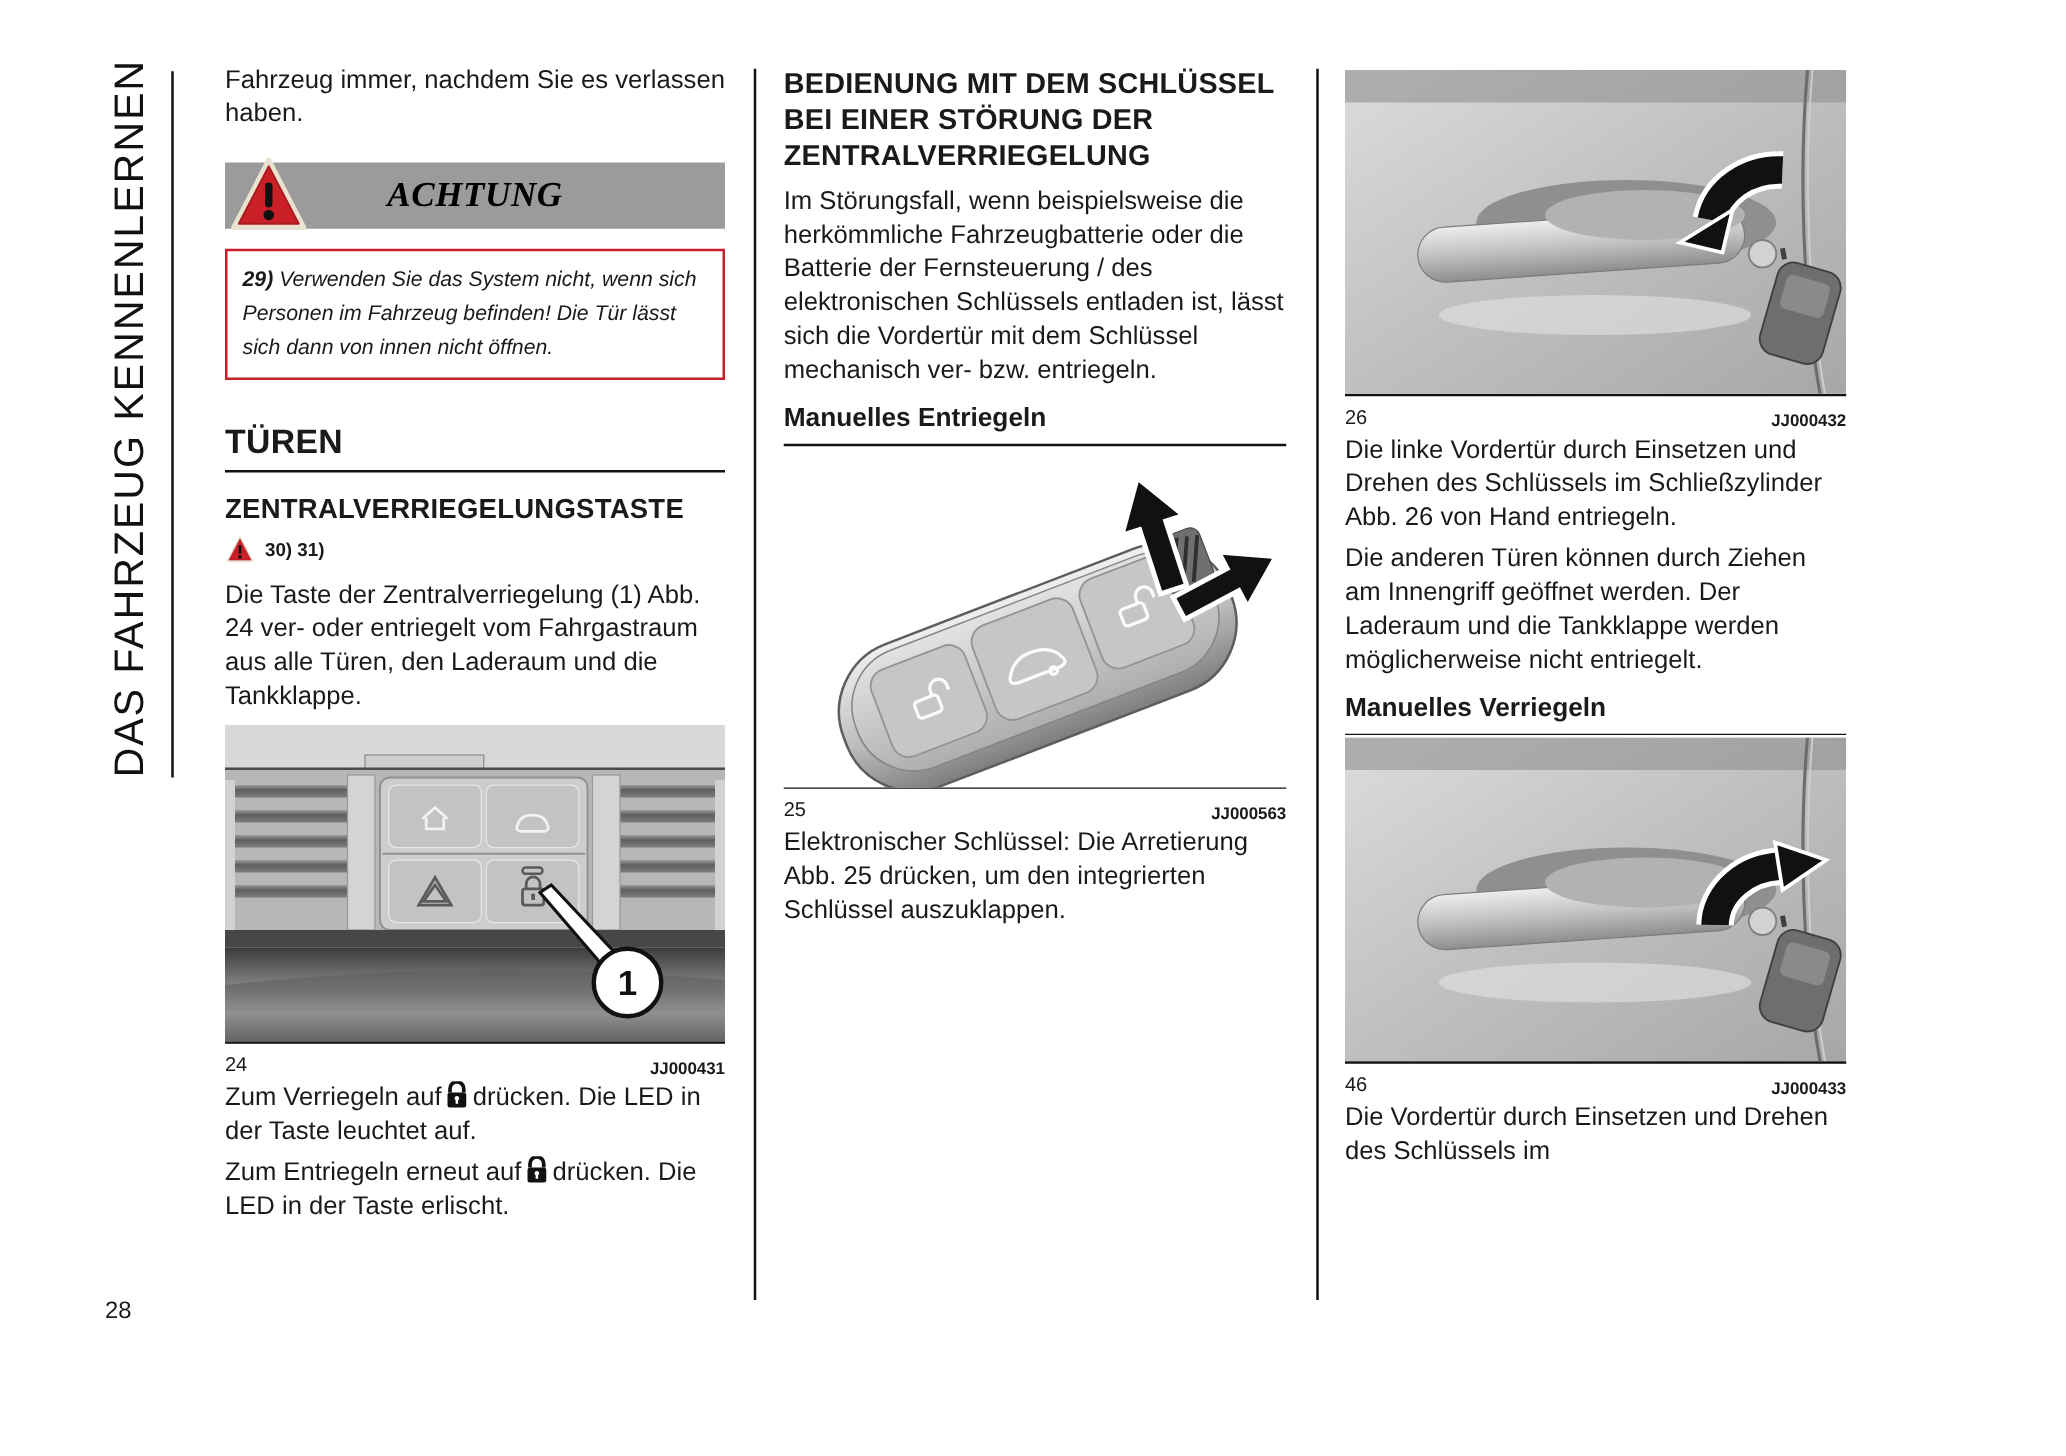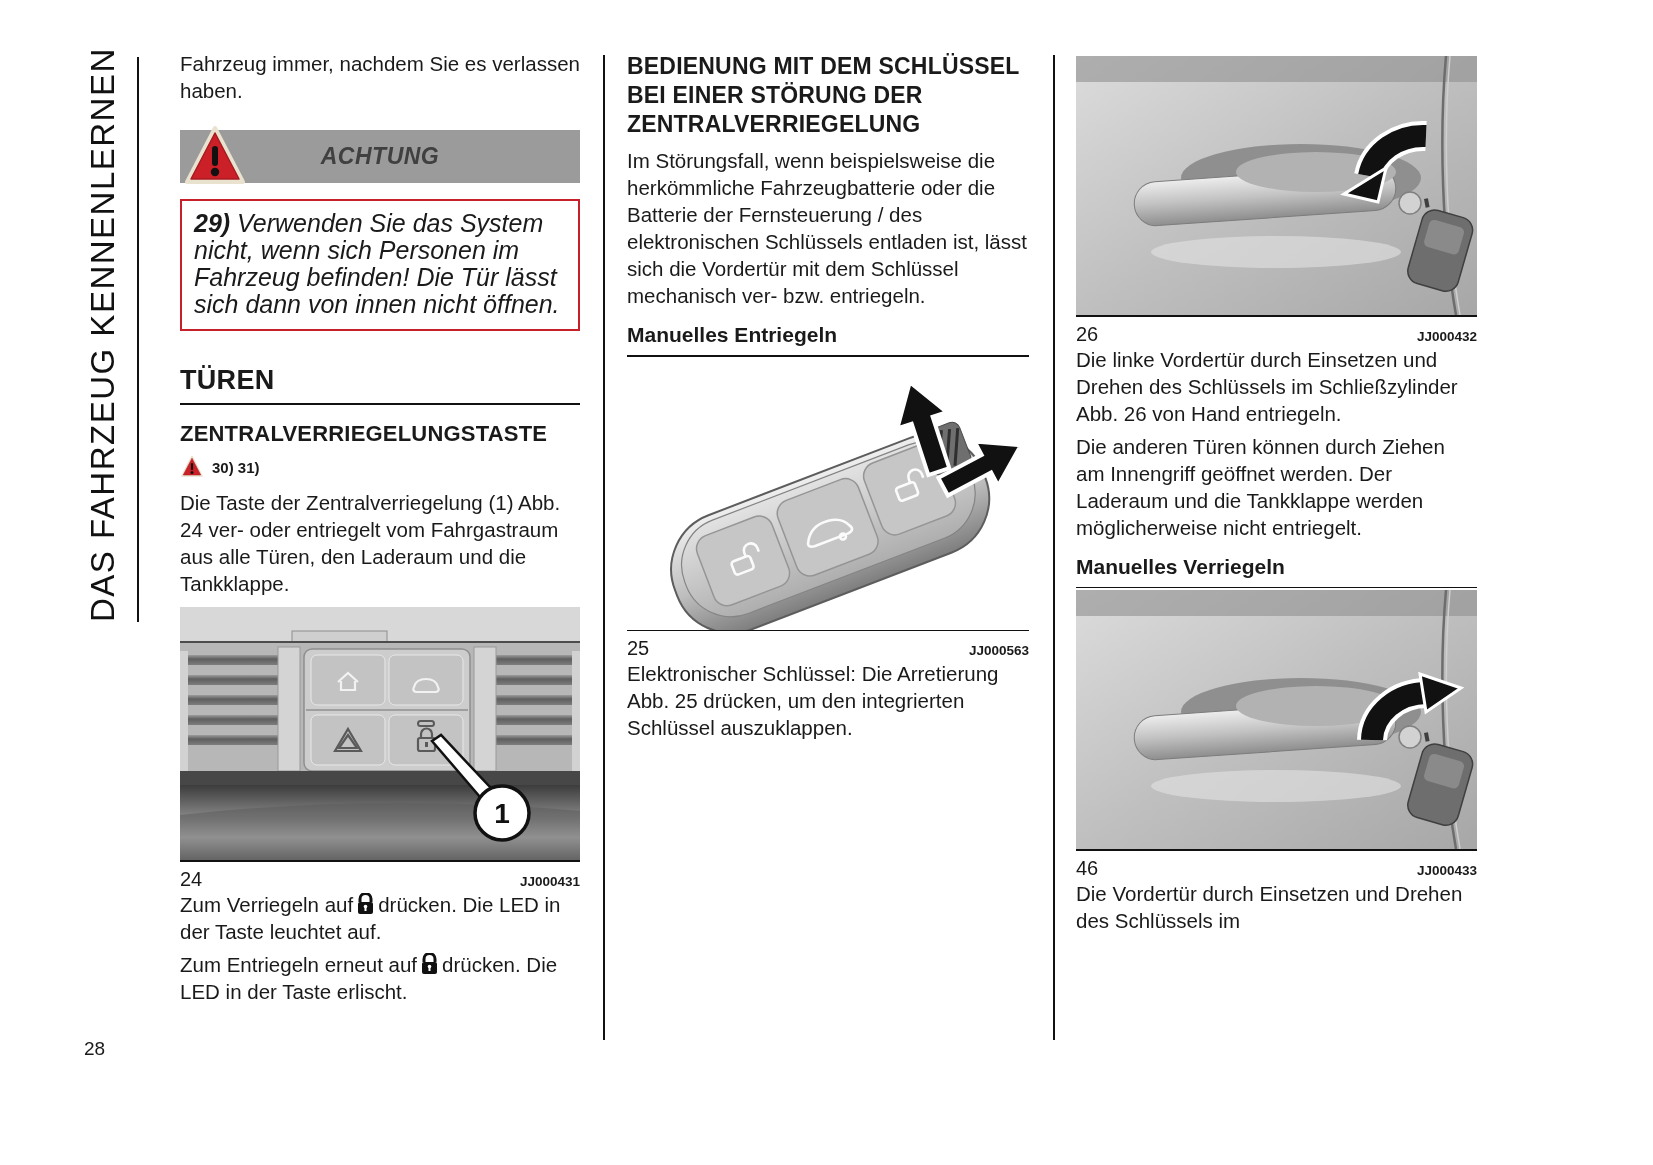--- a/index.html
+++ b/index.html
@@ -20,40 +20,40 @@
   .col1{left:180px;width:400px;}
   .col2{left:627px;width:402px;}
   .col3{left:1076px;width:401px;}
 
   p.body{font-size:20.5px;line-height:27px;margin:0 0 6px 0;}
   p.body + p.body{margin-top:2px;}
 
   
   .banner{position:relative;margin-top:26px;height:53px;background:#9b9b9b;}
   .banner .label{position:absolute;left:0;right:0;top:0;bottom:0;display:flex;align-items:center;justify-content:center;
-    color:#404040;font-weight:bold;font-style:italic;font-size:23px;letter-spacing:.5px;}
+    color:#000000;font-weight:bold;font-style:italic;font-size:28px;letter-spacing:.5px;font-family:Liberation Serif, serif;}
   .banner .tri{position:absolute;left:4px;top:-6px;}
 
   
   .notebox{margin-top:16px;border:2.5px solid #c8202a;padding:9px 12px 11px 12px;}
-  .notebox p{font-size:25px;line-height:27px;font-style:italic;margin:0;}
+  .notebox p{font-size:17px;line-height:27px;font-style:italic;margin:0;}
   .notebox b{font-style:italic;}
 
   h1.sec{font-size:27px;font-weight:bold;letter-spacing:.3px;margin:34px 0 0 0;padding-bottom:7px;border-bottom:2.5px solid #111;}
   h2.sub{font-size:22px;font-weight:bold;margin:16px 0 0 0;letter-spacing:.2px;}
   h3.minor{font-size:21px;font-weight:bold;margin:14px 0 0 0;}
   .minor-rule{height:1.5px;background:#111;margin-top:8px;}
 
   .noterefs{display:flex;align-items:center;gap:8px;margin:8px 0 10px 0;font-weight:bold;font-size:15px;text-align:right;}
 
   .figure{margin-top:10px;}
   .figure svg{display:block;}
   .figrule{height:1.5px;background:#111;}
   .caption{display:flex;justify-content:space-between;align-items:flex-end;margin-top:8px;margin-bottom:2px;}
-  .fignum{font-size:20px;line-height:19px;}
+  .fignum{font-size:16px;line-height:19px;}
   .figcode{font-size:13.5px;font-weight:bold;line-height:15px;}
 
   .inline-lock{display:inline-block;vertical-align:-3px;margin:0 3px;}
 
   .pagenum{position:absolute;left:84px;top:1038px;font-size:19px;}
 </style>
 </head>
 <body>
 
 <div id="page">

